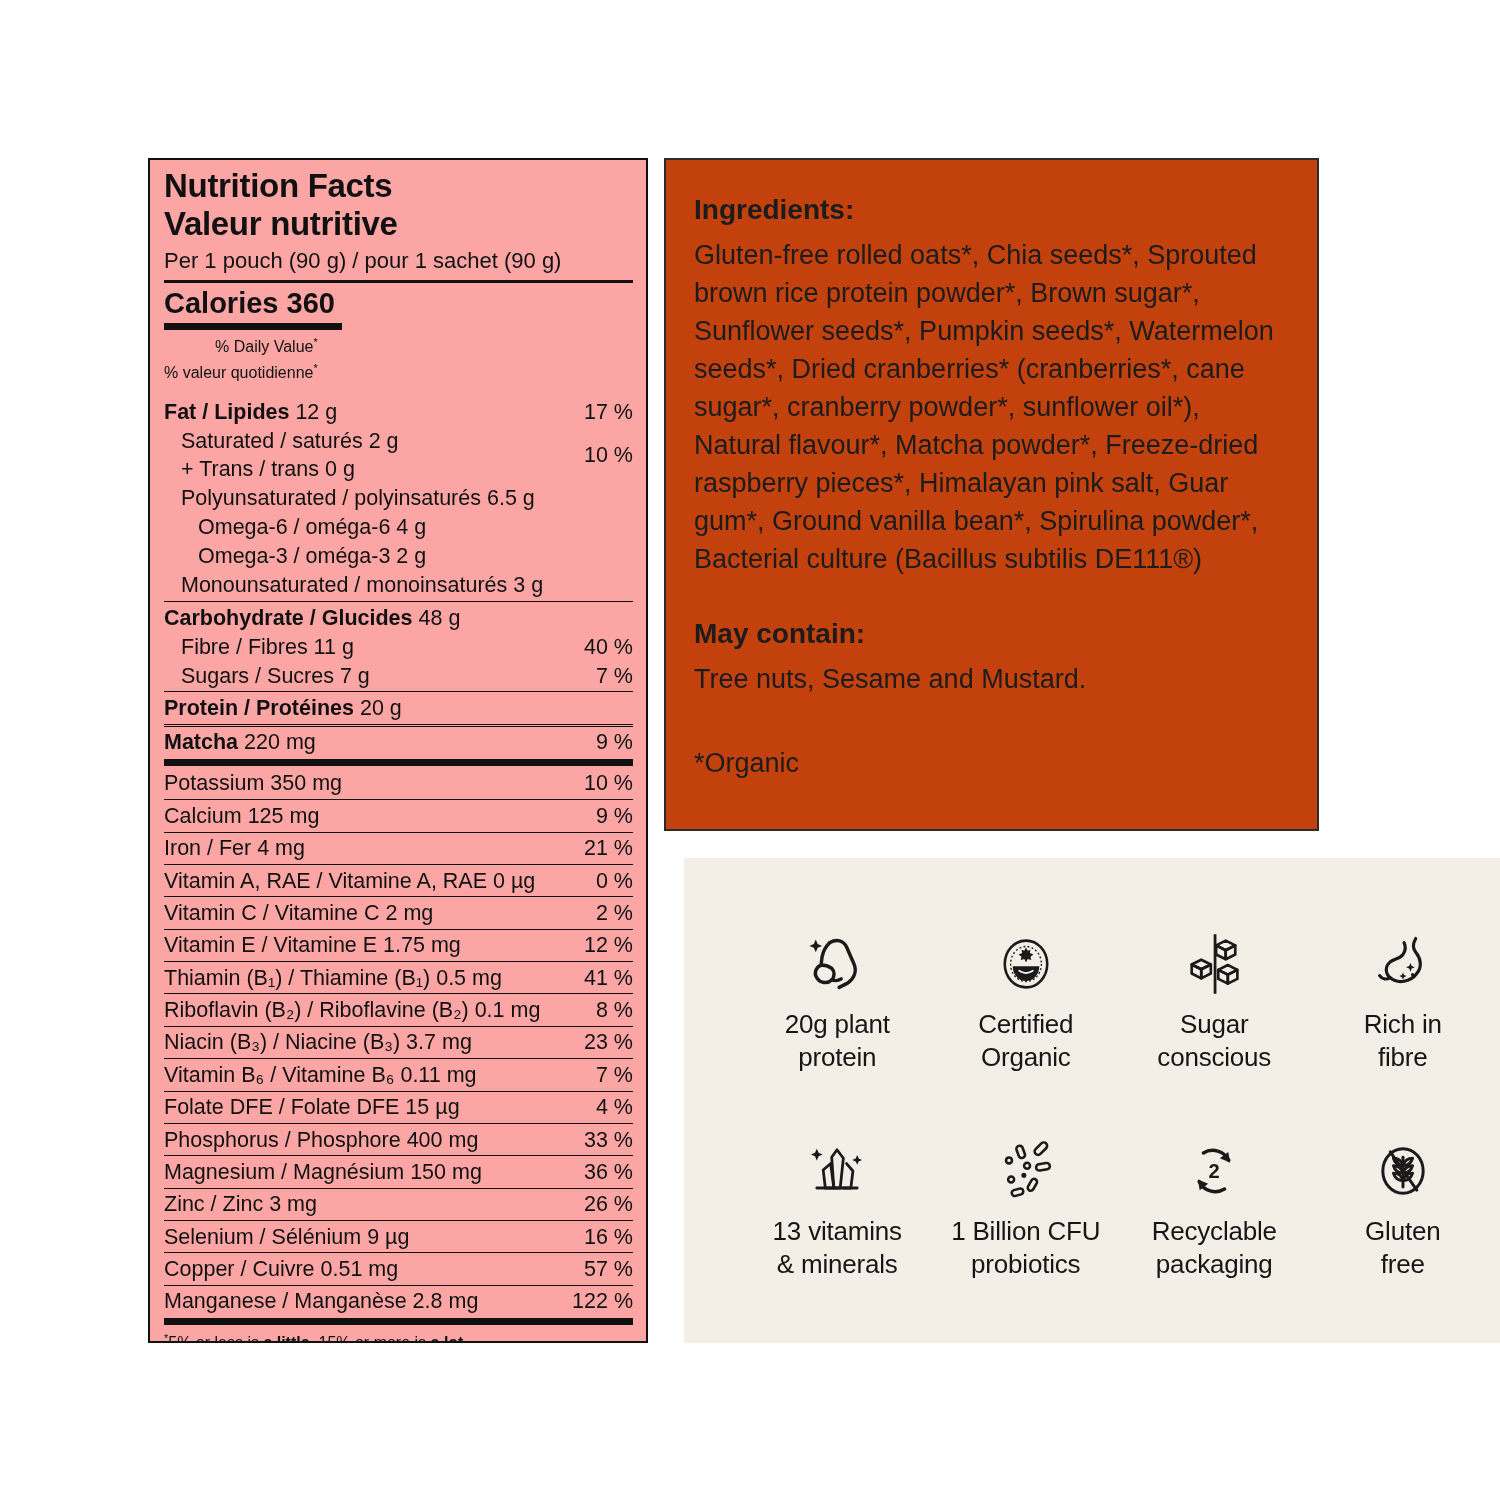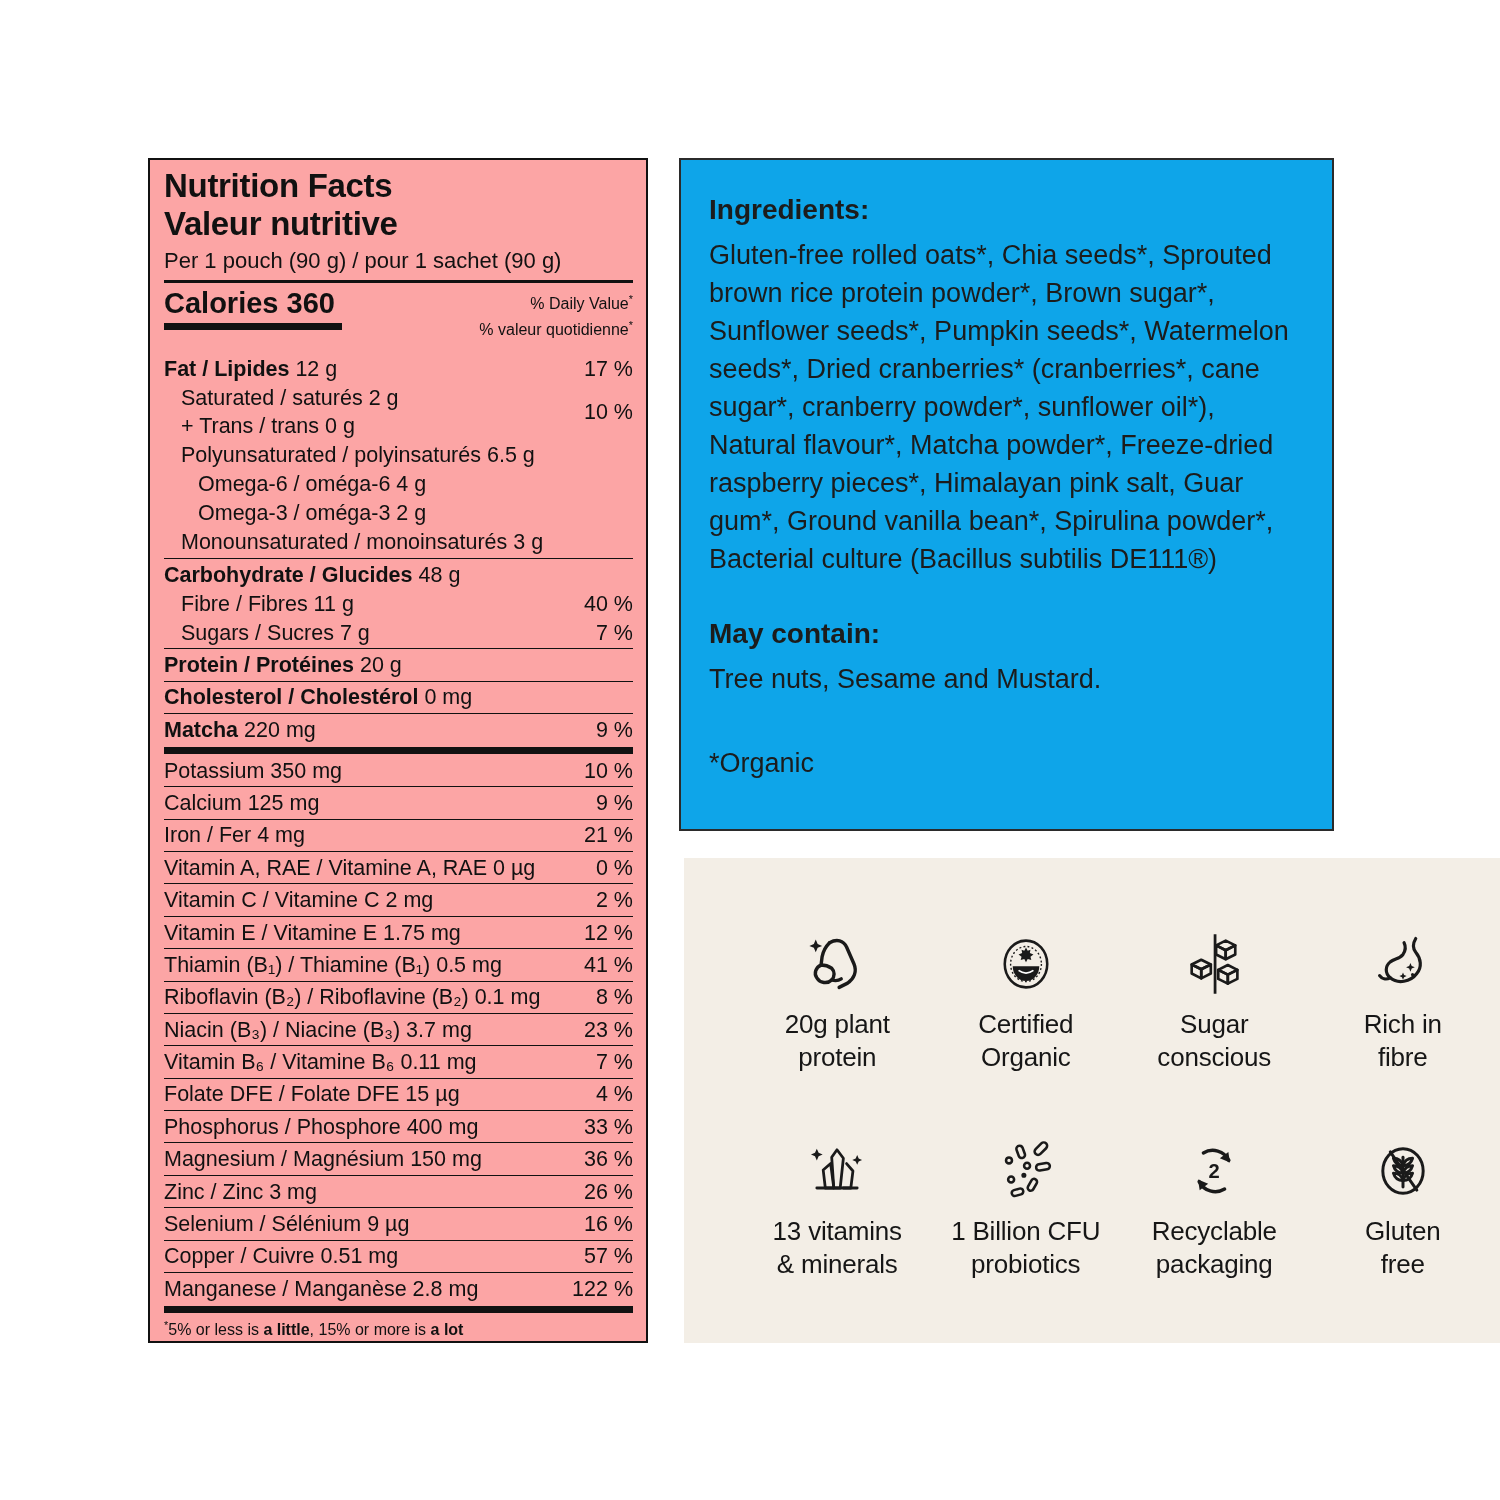--- a/index.html
+++ b/index.html
@@ -6,40 +6,40 @@
   body{font-family:"Liberation Sans","DejaVu Sans",sans-serif;background:#fff;}
   .canvas{position:relative;width:1500px;height:1500px;background:#fff;overflow:hidden;}
 
   
   .nf-box{position:absolute;left:148px;top:158px;width:500px;height:1185px;
     border:2.5px solid #111;box-sizing:border-box;background:#fca5a5;color:#111;
     padding:7px 13px 6px 14px;overflow:hidden;}
   .nf-title{font-size:33px;line-height:38px;font-weight:bold;margin:0;letter-spacing:-0.3px;}
   .nf-serving{font-size:22px;line-height:29px;margin:3px 0 5px;}
   .nf-rule-med{height:3px;background:#111;}
-  .nf-cal-row{display:flex;justify-content:space-between;align-items:flex-start;margin-top:4px;}
+  .nf-cal-row{display:flex;justify-content:space-between;align-items:flex-start;margin-top:4px;flex-direction:column;}
   .nf-cal{font-size:29px;line-height:32px;font-weight:bold;}
   .nf-cal-bar{width:178px;height:7px;background:#111;margin-top:4px;}
   .nf-dvh{text-align:right;font-size:16px;line-height:20.5px;font-weight:normal;padding-top:2px;}
   sup{font-size:68%;}
   #nf-rows{margin-top:14px;}
   .nf-row{display:flex;justify-content:space-between;align-items:center;
     font-size:21.5px;line-height:28px;padding:0.5px 0;}
   .nf-row.ind1{padding-left:17px;}
   .nf-row.ind2{padding-left:34px;}
   .nf-name b{font-weight:bold;}
   .nf-dv{white-space:nowrap;padding-left:8px;}
   .nf-sep-thin{border-top:1.7px solid #111;margin:1.2px 0;height:0;}
   .nf-sep-thick{height:7px;background:#111;margin:2.5px 0;}
   .nf-foot{font-size:16px;line-height:21px;margin-top:2px;}
   .nf-foot b{font-weight:bold;}
 
   
-  .ing-box{position:absolute;left:679px;top:158px;width:655px;height:673px;
-    border:2px solid #2b2b2b;box-sizing:border-box;background:#0ea5e9;color:#1c1c1c;
+  .ing-box{position:absolute;left:664px;top:158px;width:655px;height:673px;
+    border:2px solid #2b2b2b;box-sizing:border-box;background:#c2410c;color:#1c1c1c;
     padding:32px 28px;overflow:hidden;}
   .ing-box h2{font-size:28px;line-height:36px;margin:0 0 8px;font-weight:bold;}
   .ing-box p{margin:0;font-size:27px;line-height:38px;}
   .ing-box .may-h{margin-top:38px;}
   .ing-box .organic{margin-top:46px;}
 
   
   .feat-box{position:absolute;left:684px;top:858px;width:790px;height:485px;background:#f3eee6;padding-left:41px;}
   .feat-grid{display:grid;grid-template-columns:repeat(4,1fr);grid-template-rows:1fr 1fr;
     height:100%;box-sizing:border-box;padding:40px 18px 30px;}
@@ -112,24 +112,20 @@
         <div class="nf-row ind1">
           <span class="nf-name">Sugars / Sucres 7 g</span>
           <span class="nf-dv">7 %</span>
         </div>
         <div class="nf-sep-thin"></div>
         <div class="nf-row ind0">
           <span class="nf-name"><b>Protein / Protéines</b> 20 g</span>
           <span class="nf-dv"></span>
         </div>
         <div class="nf-sep-thin"></div>
-        <div class="nf-row ind0">
-          <span class="nf-name"><b>Cholesterol / Cholestérol</b> 0 mg</span>
-          <span class="nf-dv"></span>
-        </div>
         <div class="nf-sep-thin"></div>
         <div class="nf-row ind0">
           <span class="nf-name"><b>Matcha</b> 220 mg</span>
           <span class="nf-dv">9 %</span>
         </div>
         <div class="nf-sep-thick"></div>
         <div class="nf-row ind0">
           <span class="nf-name">Potassium 350 mg</span>
           <span class="nf-dv">10 %</span>
         </div>

